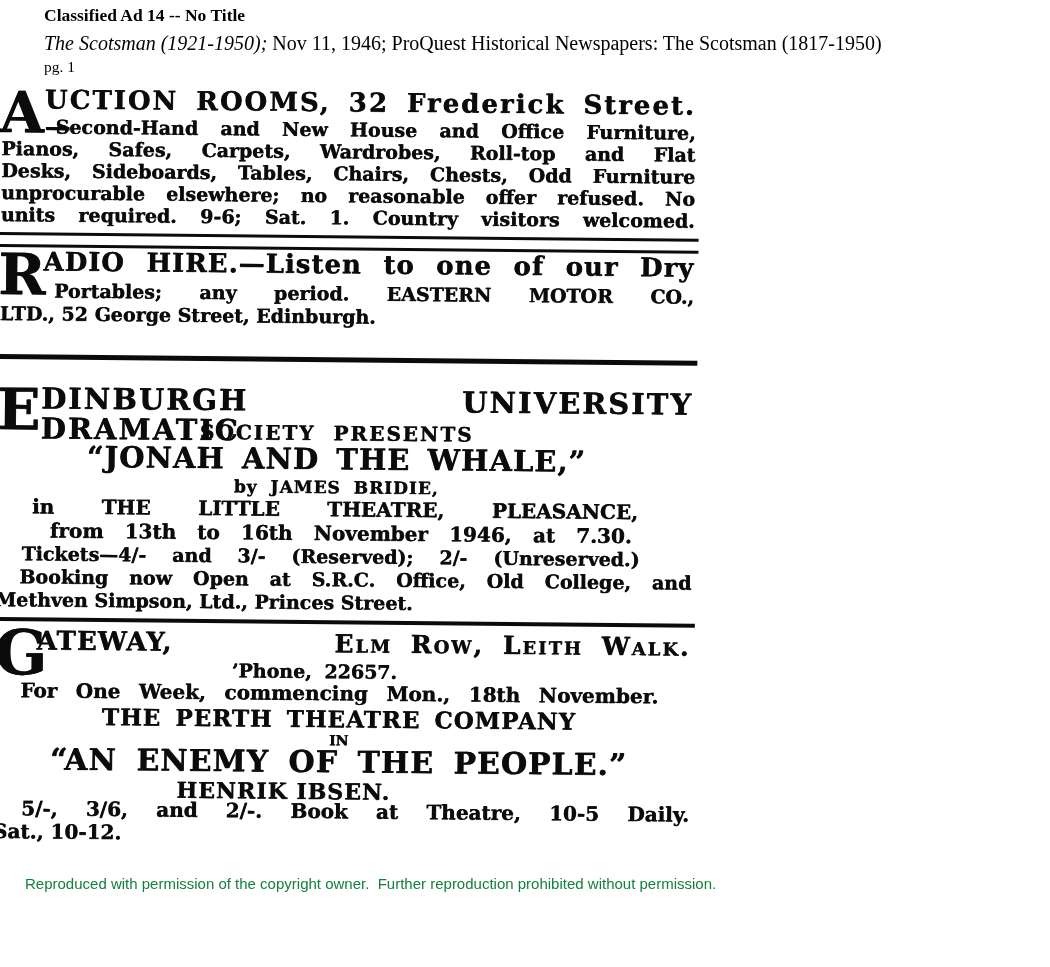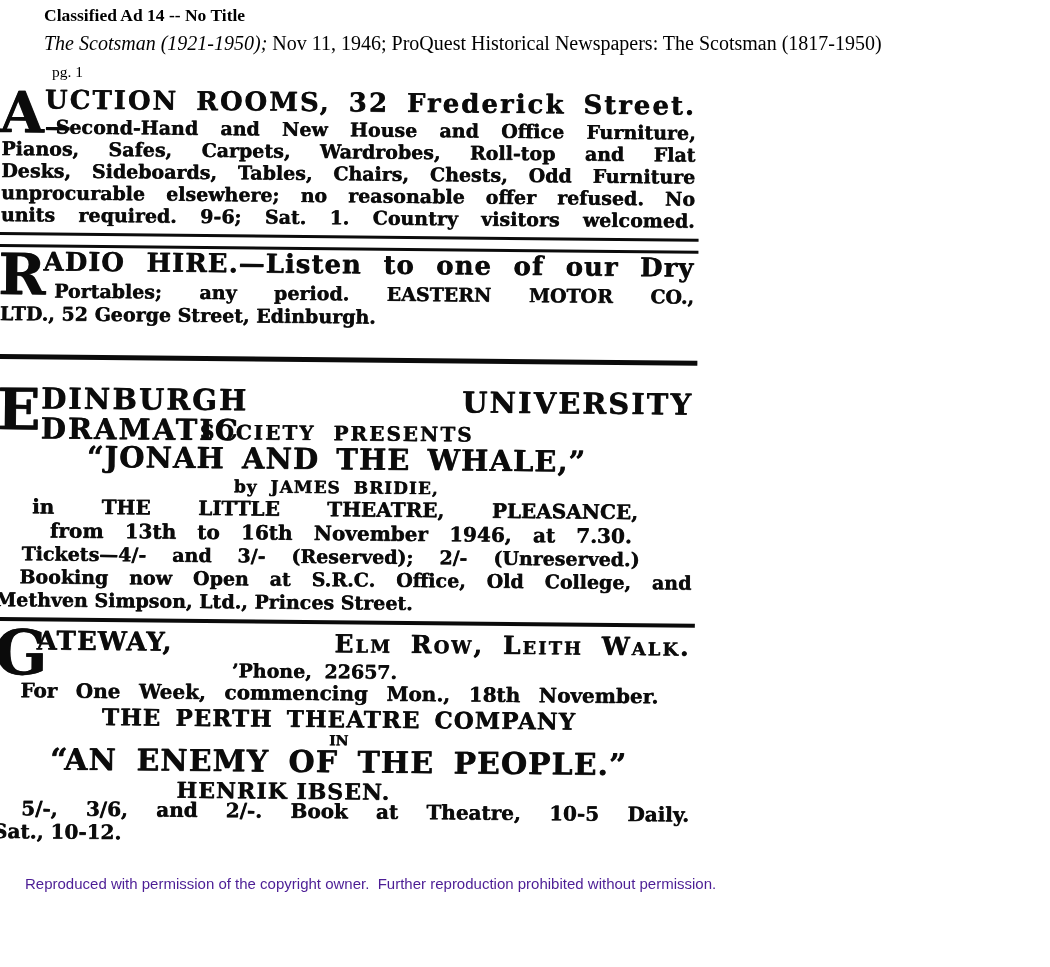--- a/index.html
+++ b/index.html
@@ -6,42 +6,42 @@
   .page {
     position:relative; width:1050px; height:967px;
     background:#ffffff; overflow:hidden;
     font-family:"Liberation Serif", serif; color:#000;
   }
   
   .cite-block { position:absolute; left:44px; top:5px; }
   .cite-title { font-size:17.5px; font-weight:bold; margin:0 0 6px 0; }
   .cite-line  { font-size:20px; margin:0 0 3px 0; }
   .cite-line em { font-style:italic; }
-  .cite-pg    { font-size:15.5px; margin:8px; }
+  .cite-pg    { font-size:15.5px; margin:0; }
   
   .scan {
     position:absolute; left:0; top:86px; width:700px; height:768px;
     transform:rotate(0.55deg); transform-origin:0 0;
     font-family:"DejaVu Serif", serif; font-weight:700; color:#0b0b0b;
     text-shadow:0.5px 0 0 rgba(10,10,10,0.85), 0 0.4px 0 rgba(10,10,10,0.5);
   }
   .ln   { position:absolute; line-height:1.04; white-space:normal; }
   .j    { text-align:justify; text-align-last:justify; }
   .c    { text-align:center; }
   .drop { position:absolute; line-height:0.78; letter-spacing:0; }
   .sc   { font-variant:small-caps; }
   .rule      { position:absolute; left:0; right:0; background:#0b0b0b; }
   .rule-dbl  { position:absolute; left:0; right:0; height:9px;
                border-top:3px solid #0b0b0b; border-bottom:3px solid #0b0b0b;
                background:transparent; }
   .row2 { display:flex; justify-content:space-between; align-items:baseline; }
   
   .footer-notice {
     position:absolute; left:25px; top:875px;
-    font-family:"Liberation Sans", sans-serif; font-size:15px; color:#4c1d95;
+    font-family:"Liberation Sans", sans-serif; font-size:15px; color:#15803d;
   }
 </style>
 </head>
 <body>
 
 <div class="page">
 
   <div class="cite-block">
     <h1 class="cite-title">Classified Ad 14 -- No Title</h1>
     <p class="cite-line"><em>The Scotsman (1921-1950);</em> <span>Nov 11, 1946; ProQuest Historical Newspapers: The Scotsman (1817-1950)</span></p>

